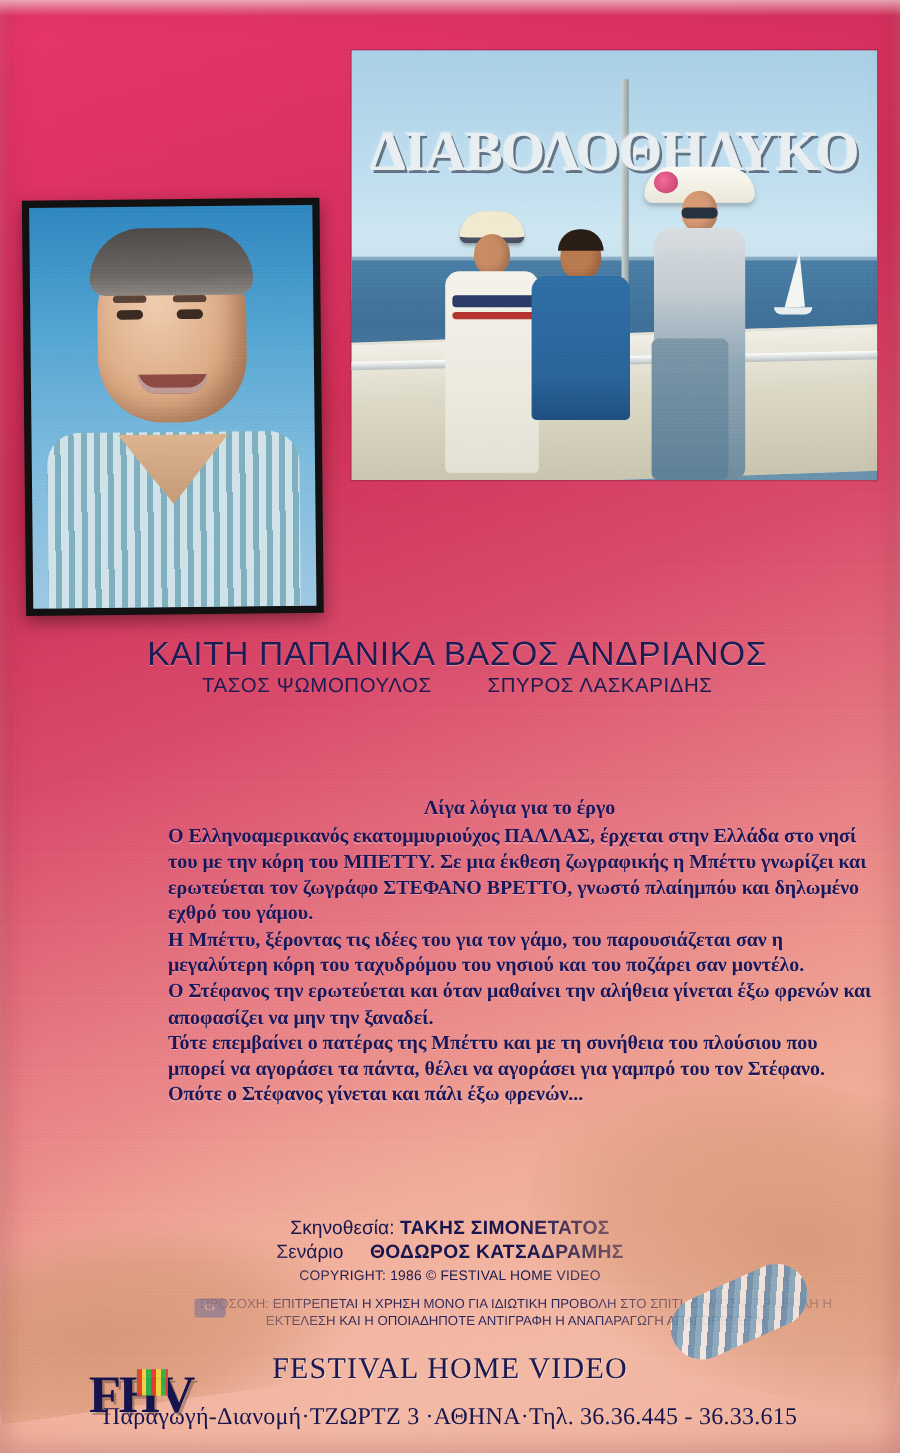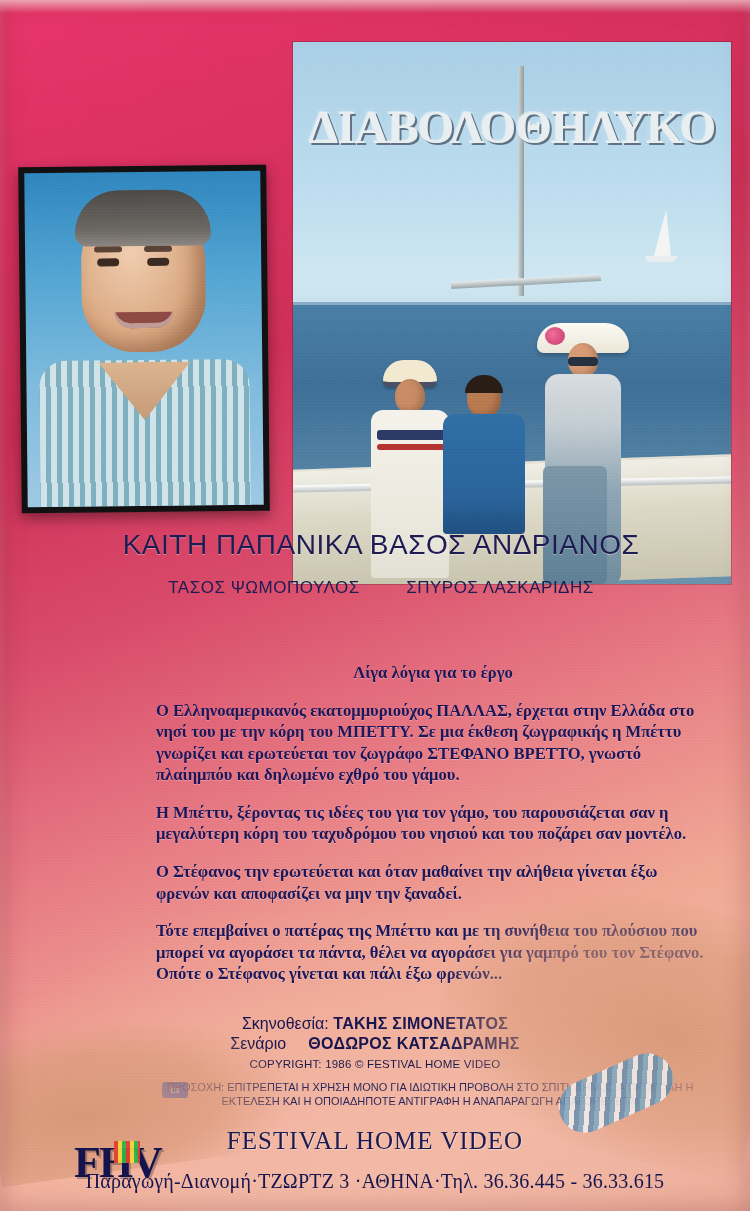--- a/index.html
+++ b/index.html
@@ -45,21 +45,21 @@
     background: linear-gradient(180deg, rgba(255,240,235,0.55), rgba(255,240,235,0) 85%);
     pointer-events: none;
   }
 
   
   .cover-photo {
     position: absolute;
     left: 293px;
     top: 42px;
     width: 438px;
-    height: 542px;
+    height: 358px;
     overflow: hidden;
     background: linear-gradient(180deg,#7fb4d8 0%, #9fc9e2 38%, #6fa0c0 55%, #4d7fa4 70%, #3d6f95 100%);
     box-shadow: 0 0 0 1px rgba(0,0,0,0.18);
   }
   .sky {
     position: absolute; left:0; top:0; right:0; height: 58%;
     background: linear-gradient(180deg,#a9cfe6 0%, #bcdcee 45%, #cfe7f2 75%, #bcd8e6 100%);
   }
   .sea {
     position: absolute; left:0; top: 48%; right:0; bottom:0;
@@ -278,21 +278,20 @@
   .cast .line1, .cast .line2 {
     font-size: 28px;
     letter-spacing: 0.5px;
     font-weight: 400;
     color: #1d1b52;
     text-shadow: 0 1px 0 rgba(255,255,255,0.35);
     line-height: 1.25;
   }
   .cast .line2 { margin-top: 2px; }
   .cast .line3 {
-    margin-top: 16px;
     font-size: 17px;
     letter-spacing: 0.5px;
     color: #1d1b52;
   }
   .cast .line3 .gap { display: inline-block; width: 36px; }
 
   .synopsis {
     position: absolute;
     left: 140px;
     right: 24px;
@@ -301,21 +300,21 @@
     font-size: 16.6px;
     line-height: 1.30;
     font-weight: bold;
     font-family: Liberation Serif, serif;
     text-shadow: 0 1px 0 rgba(255,255,255,0.25);
   }
   .synopsis .heading {
     text-align: center;
     margin-bottom: 2px;
   }
-  .synopsis p { margin: 16px; }
+  .synopsis p { margin: 0; }
 
   .credits {
     position: absolute;
     left: 0; right: 0;
     top: 1014px;
     text-align: center;
     color: #16154f;
     font-size: 16px;
     font-family: "Liberation Sans", sans-serif;
   }

